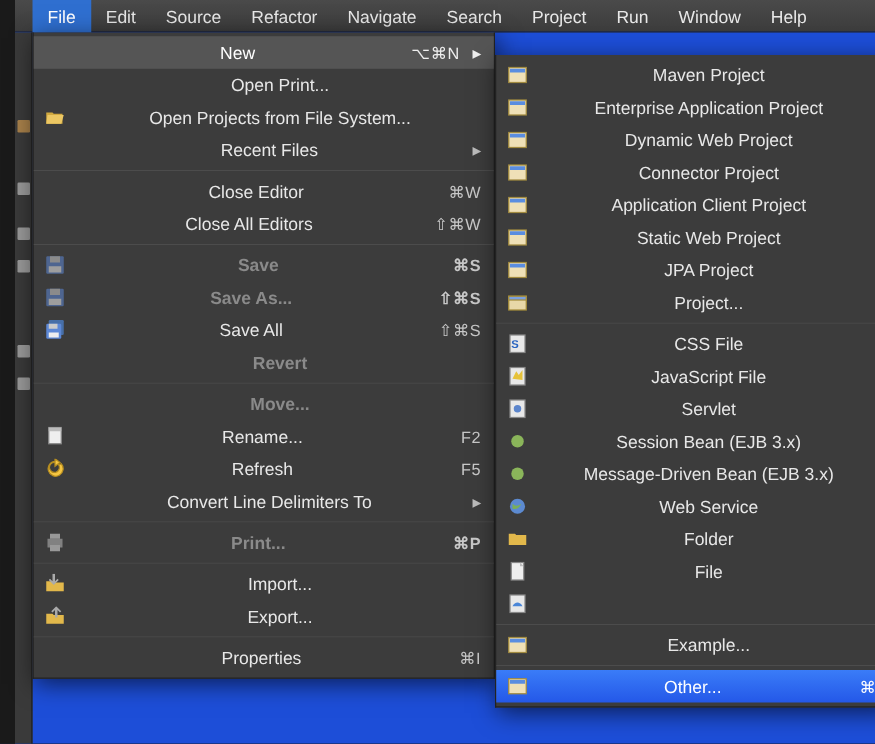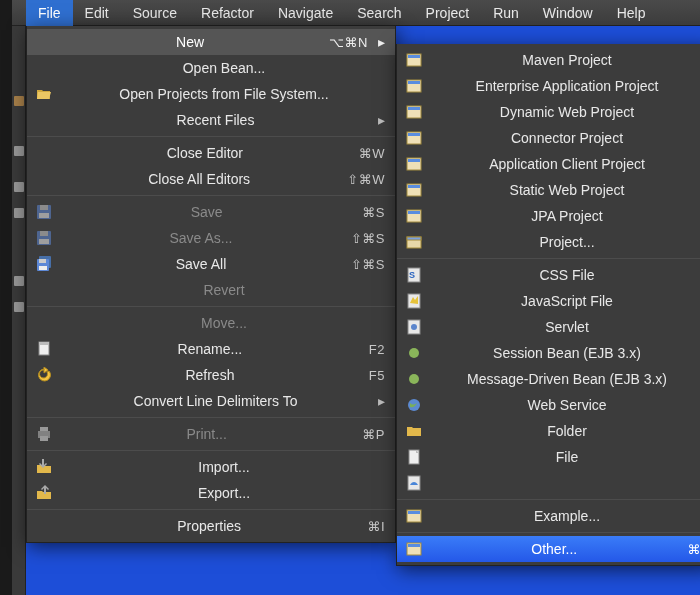--- a/index.html
+++ b/index.html
@@ -82,21 +82,21 @@
   .mi .ico svg { width: 16px; height: 16px; display:block; }
   .mi .lbl { flex: 1 1 auto; white-space: nowrap; overflow: hidden; text-align: center; }
   .mi .accel { color: #c8c8c8; font-size: 13px; letter-spacing: .5px; margin-left: 12px; }
   .mi .sub {
     margin-left: 10px; color: #bbb;
   }
   .mi.hover { background: #555; color: #fff; }
   .mi.hover .accel, .mi.hover .sub { color: #eee; }
   .mi.sel { background: linear-gradient(#3a7cf8,#2458e8); color: #fff; }
   .mi.sel .accel, .mi.sel .sub { color: #fff; }
-  .mi.disabled { color: #8a8a8a; }
+  .mi.disabled { color: #8a8a8a; font-weight: bold; }
   .sep {
     height: 1px; margin: 3px 0;
     background: #2a2a2a;
     border-bottom: 1px solid #4c4c4c;
   }
 
   
   .ic-disk rect.b{ fill:#5d88d6; } .ic-disk rect.c{ fill:#ccc; } .ic-disk rect.l{ fill:#eee; }
   .ic-file rect.b{ fill:#efefef; stroke:#888; } .ic-file path.f{ fill:#bcbcbc; }
   .ic-folder path{ fill:#e2b84b; }
@@ -140,21 +140,21 @@
 
 <div class="file-menu">
   <div class="mi hover">
     <span class="ico"></span>
     <span class="lbl">New</span>
     <span class="accel">⌥⌘N</span>
     <span class="sub">▸</span>
   </div>
   <div class="mi">
     <span class="ico"></span>
-    <span class="lbl">Open Bean...</span>
+    <span class="lbl">Open Print...</span>
   </div>
   <div class="mi">
     <span class="ico">
       <svg viewBox="0 0 16 16" class="ic-folder-open">
             <path class="a" d="M1 4h5l1 1h7v8H1z"></path>
             <path class="b" d="M2 6h13l-2 7H1z"></path>
           </svg>
     </span>
     <span class="lbl">Open Projects from File System...</span>
   </div>

